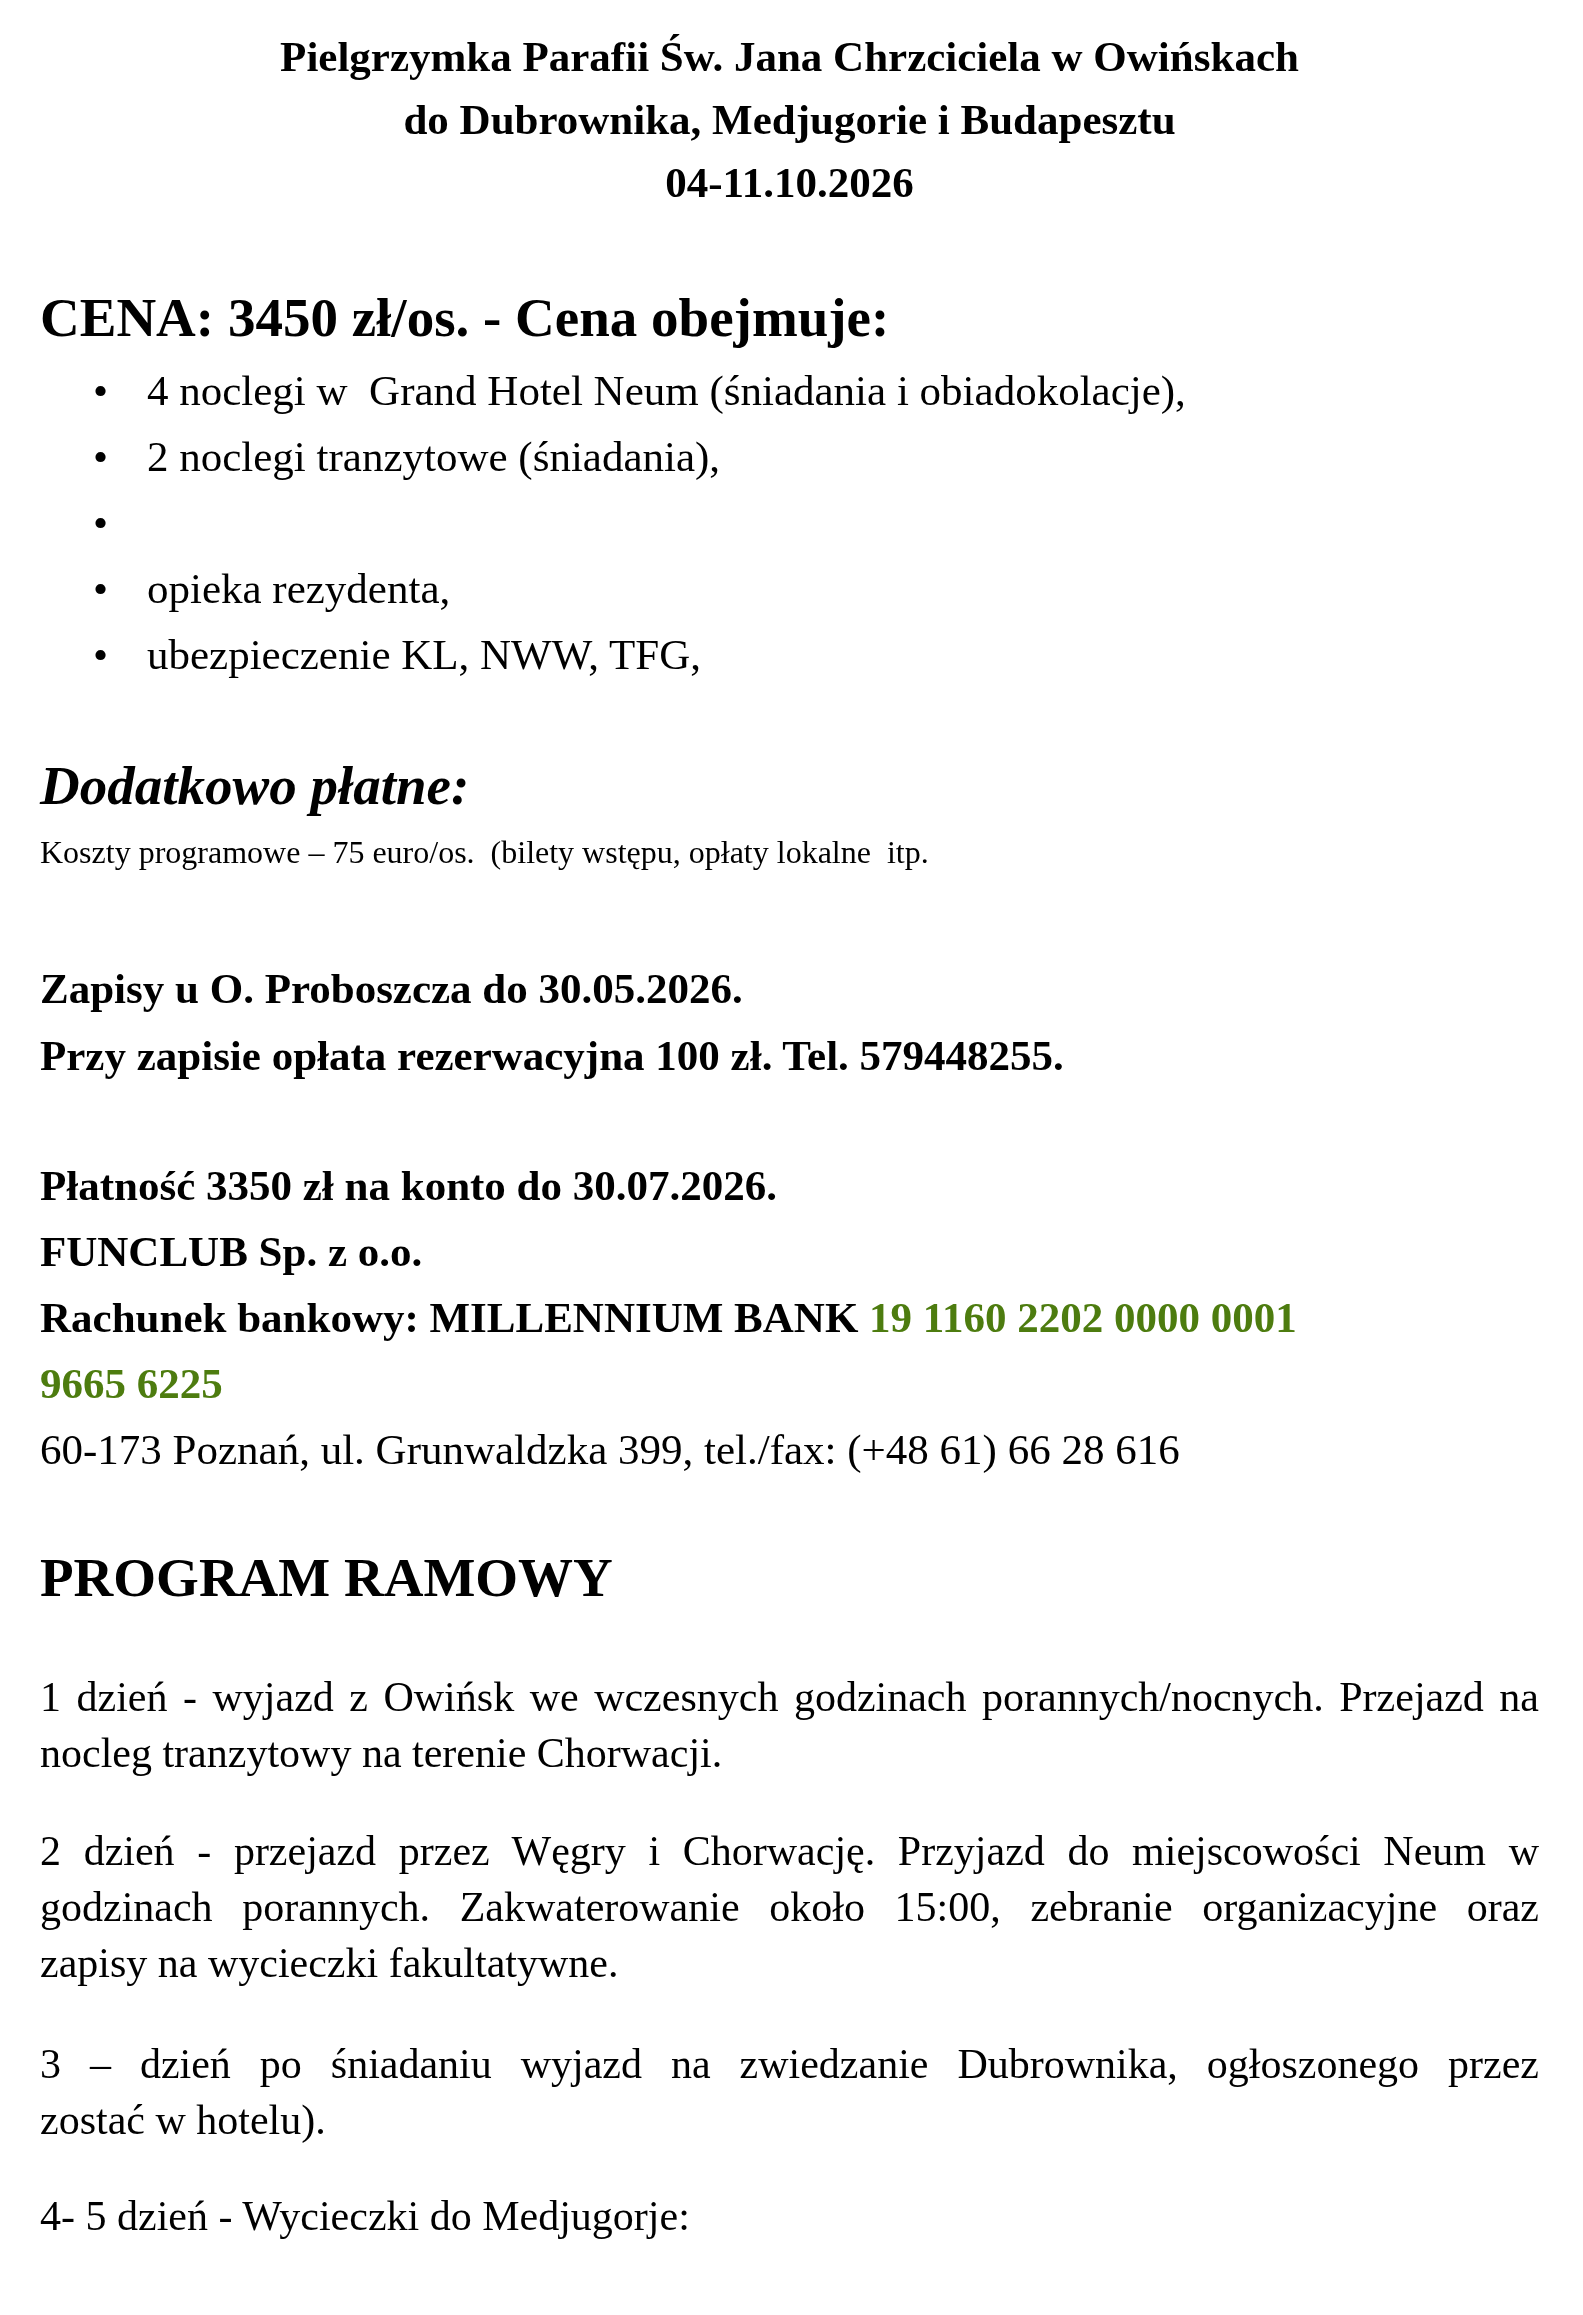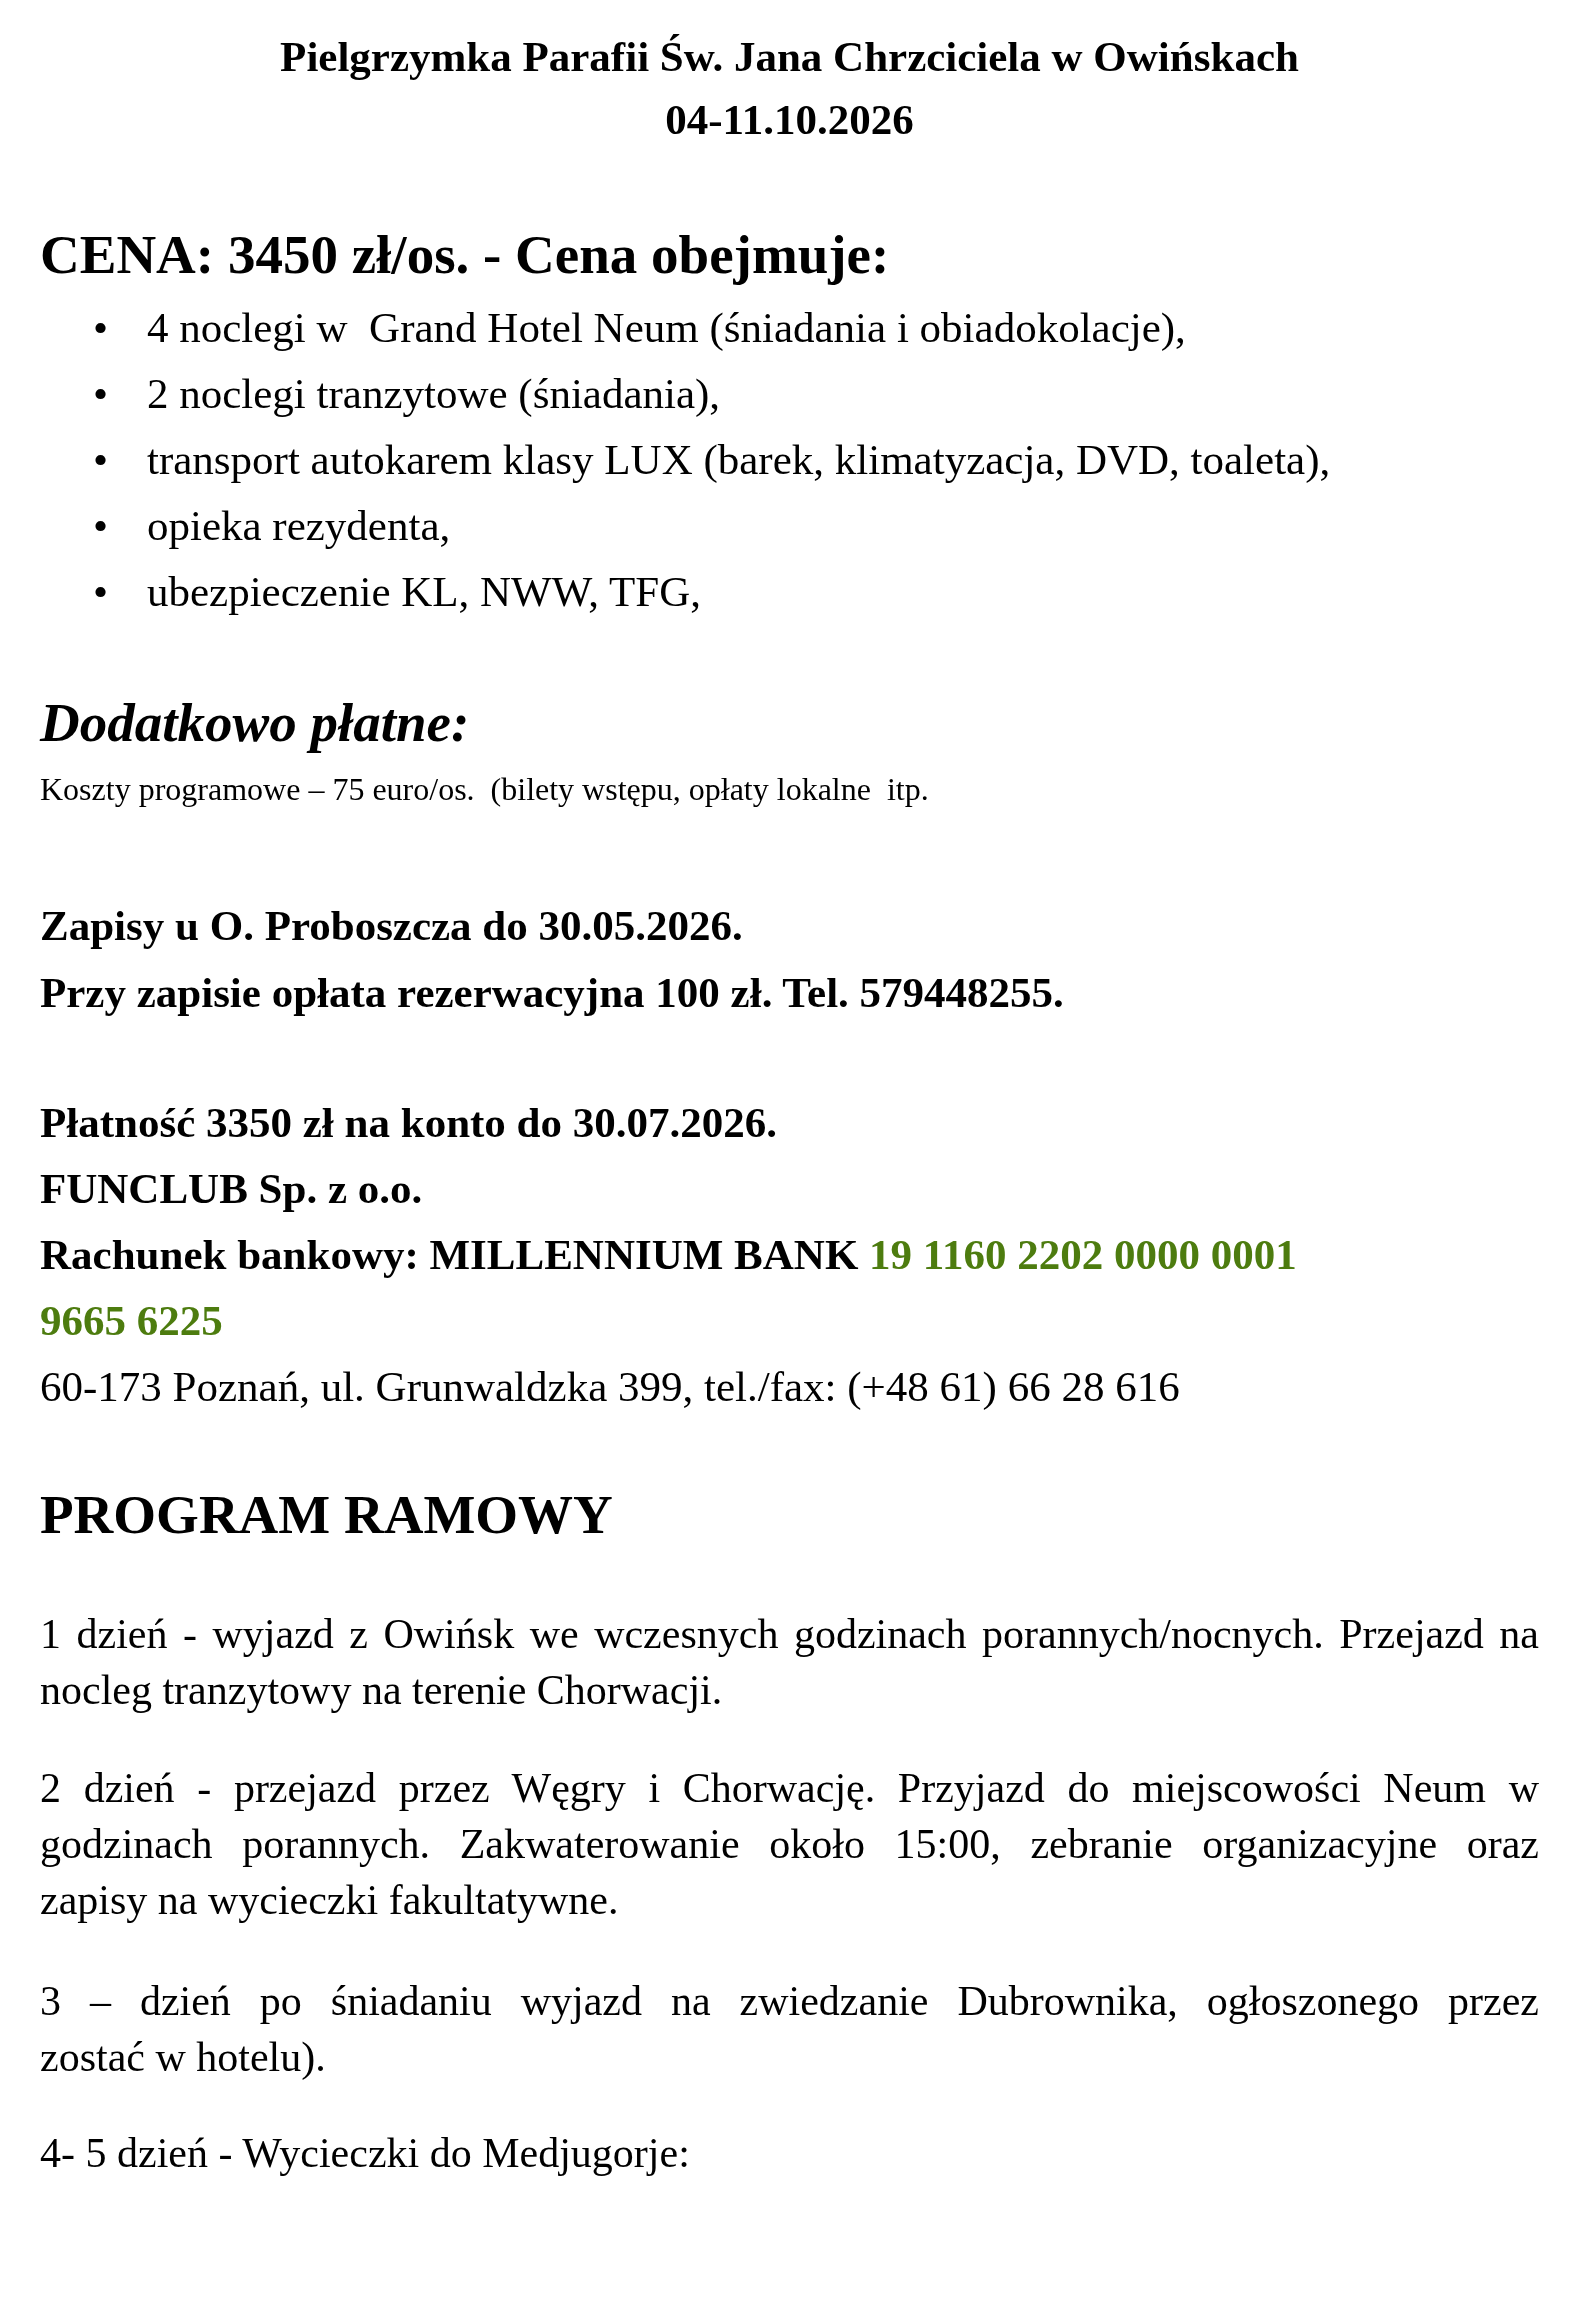--- a/index.html
+++ b/index.html
@@ -87,37 +87,37 @@
   }
   .j-line.last { text-align-last: left; }
 </style>
 </head>
 <body>
 
 <div class="page">
 
   <div class="title">
     <div>Pielgrzymka Parafii Św. Jana Chrzciciela w Owińskach</div>
+    <div>do Dubrownika, Medjugorie i Budapesztu</div>
     <div>04-11.10.2026</div>
   </div>
 
   <div class="h-left m-cena">CENA: 3450 zł/os. - Cena obejmuje:</div>
 
   <ul class="bullets">
     <li>
       <span class="dot">•</span>
       <span class="li-text">4 noclegi w  Grand Hotel Neum (śniadania i obiadokolacje),</span>
     </li>
     <li>
       <span class="dot">•</span>
       <span class="li-text">2 noclegi tranzytowe (śniadania),</span>
     </li>
     <li>
       <span class="dot">•</span>
-      <span class="li-text">transport autokarem klasy LUX (barek, klimatyzacja, DVD, toaleta),</span>
     </li>
     <li>
       <span class="dot">•</span>
       <span class="li-text">opieka rezydenta,</span>
     </li>
     <li>
       <span class="dot">•</span>
       <span class="li-text">ubezpieczenie KL, NWW, TFG,</span>
     </li>
   </ul>

